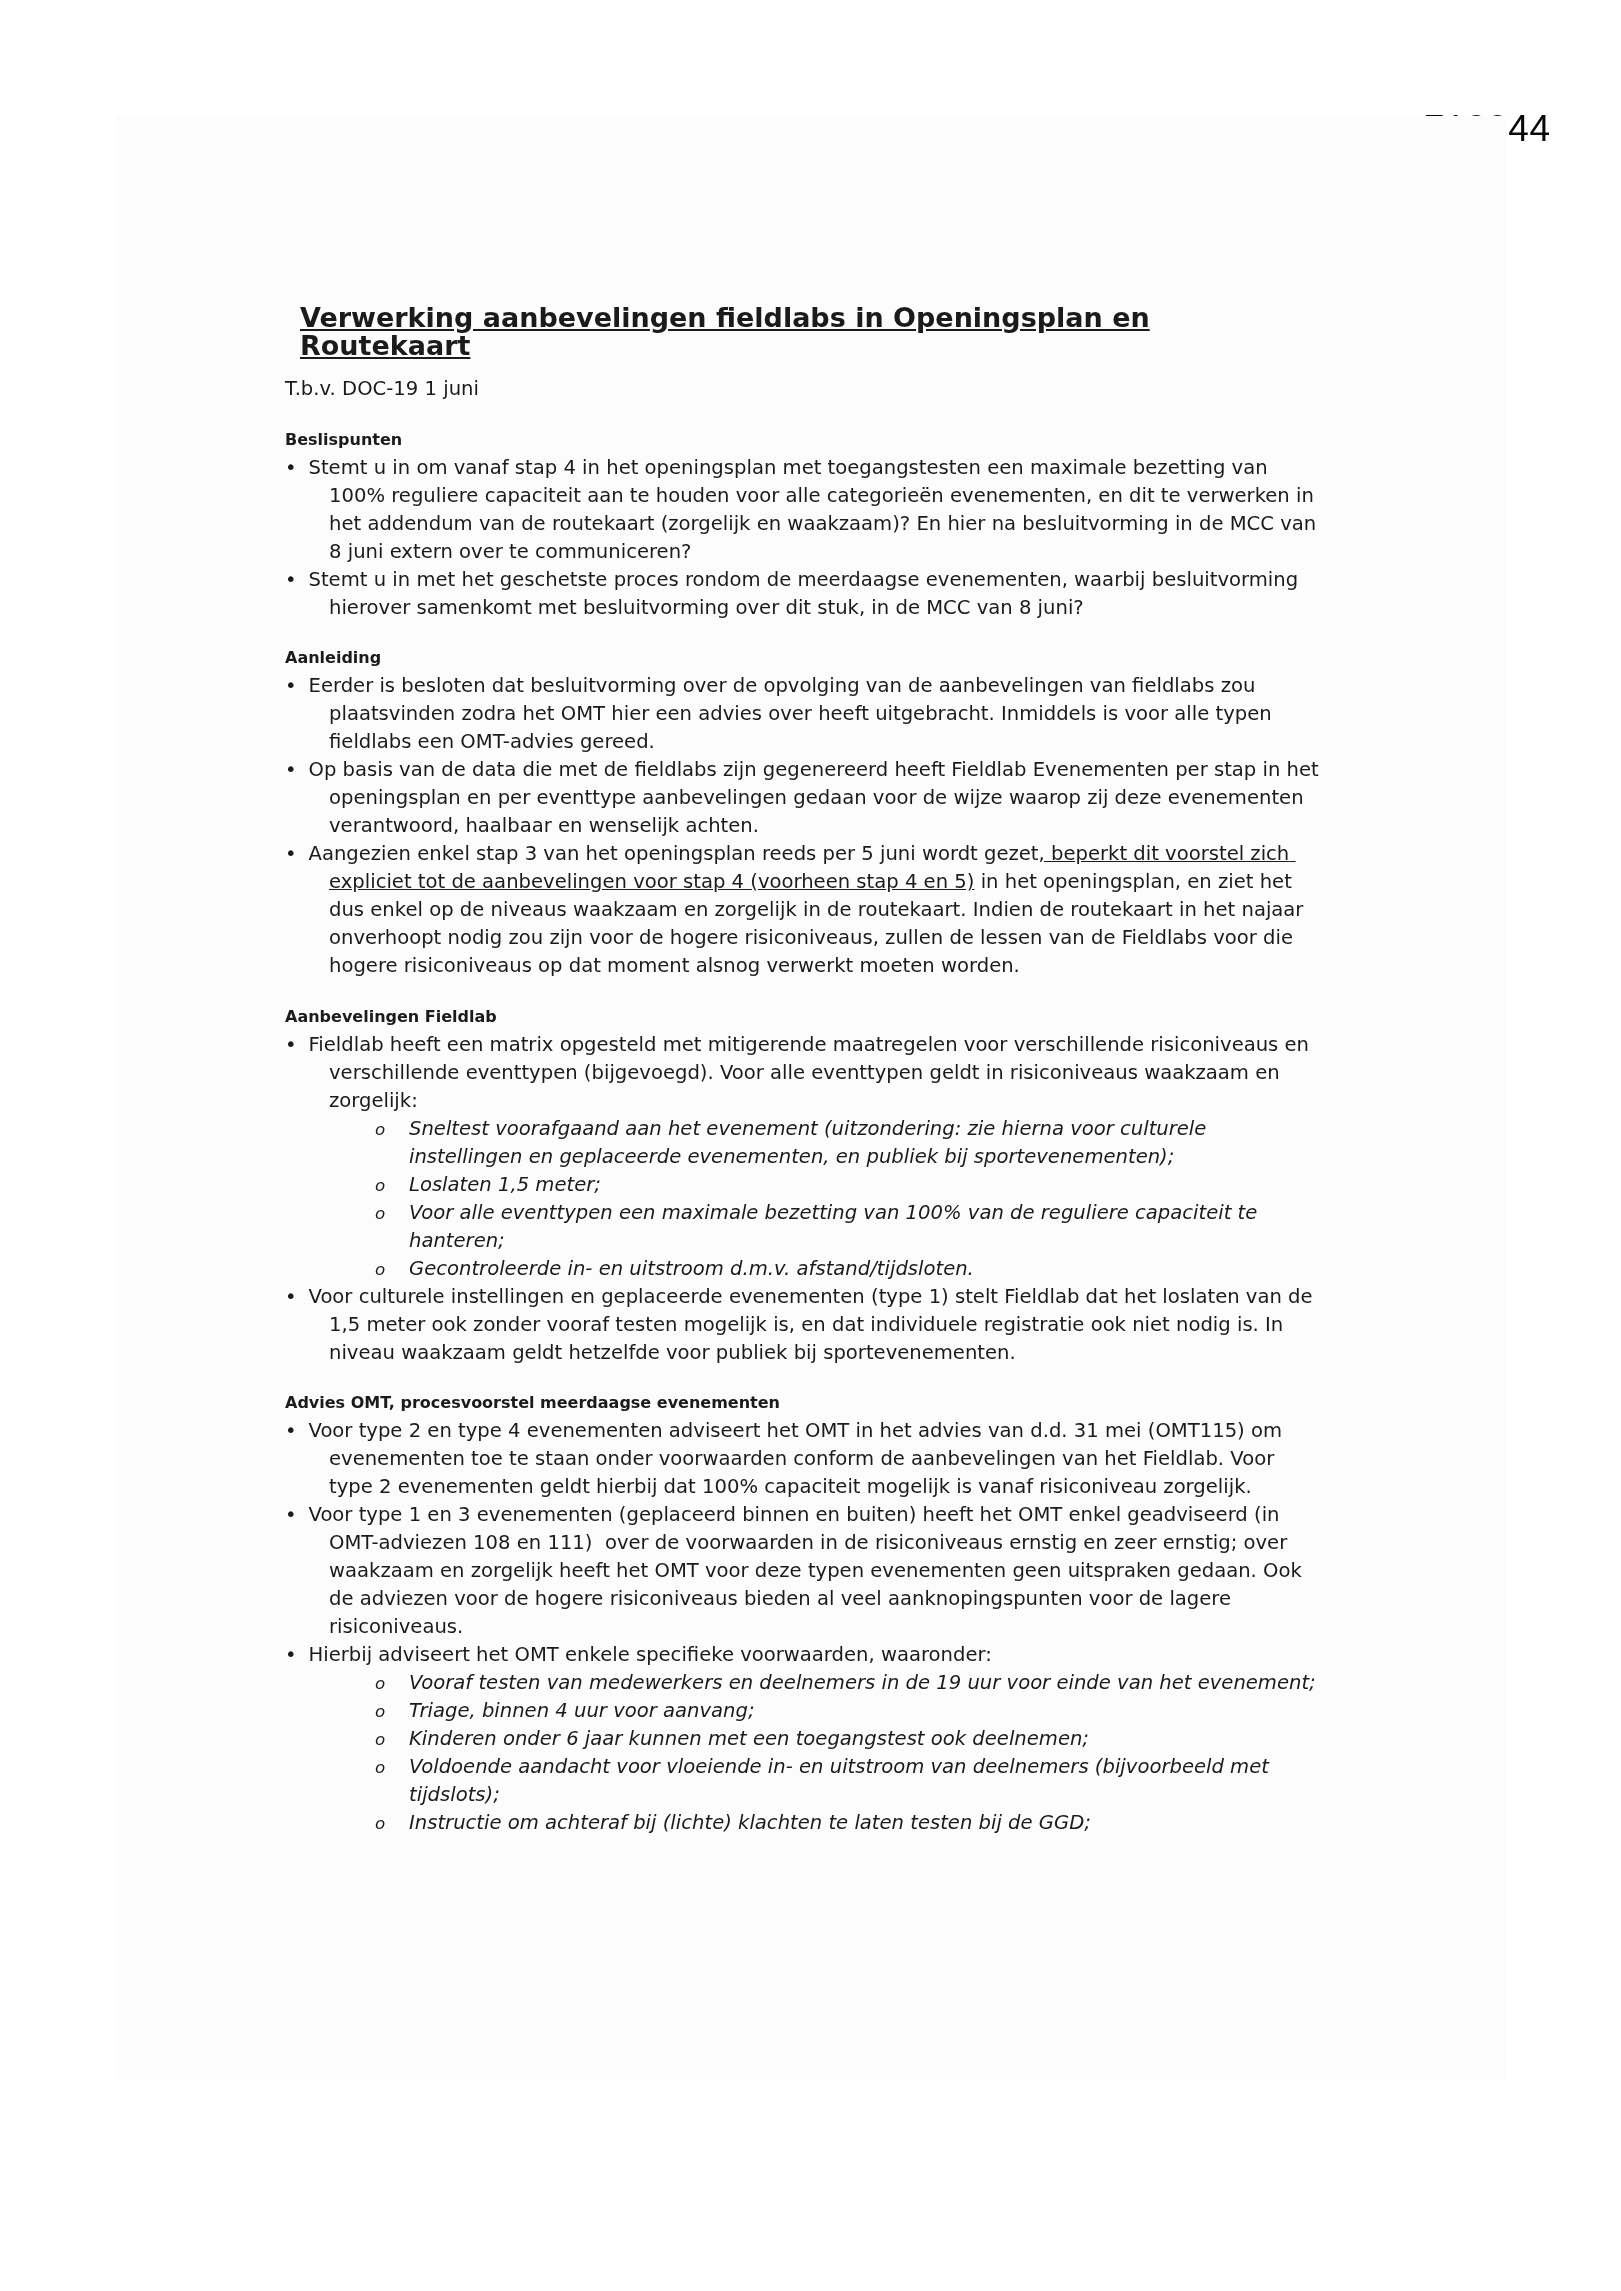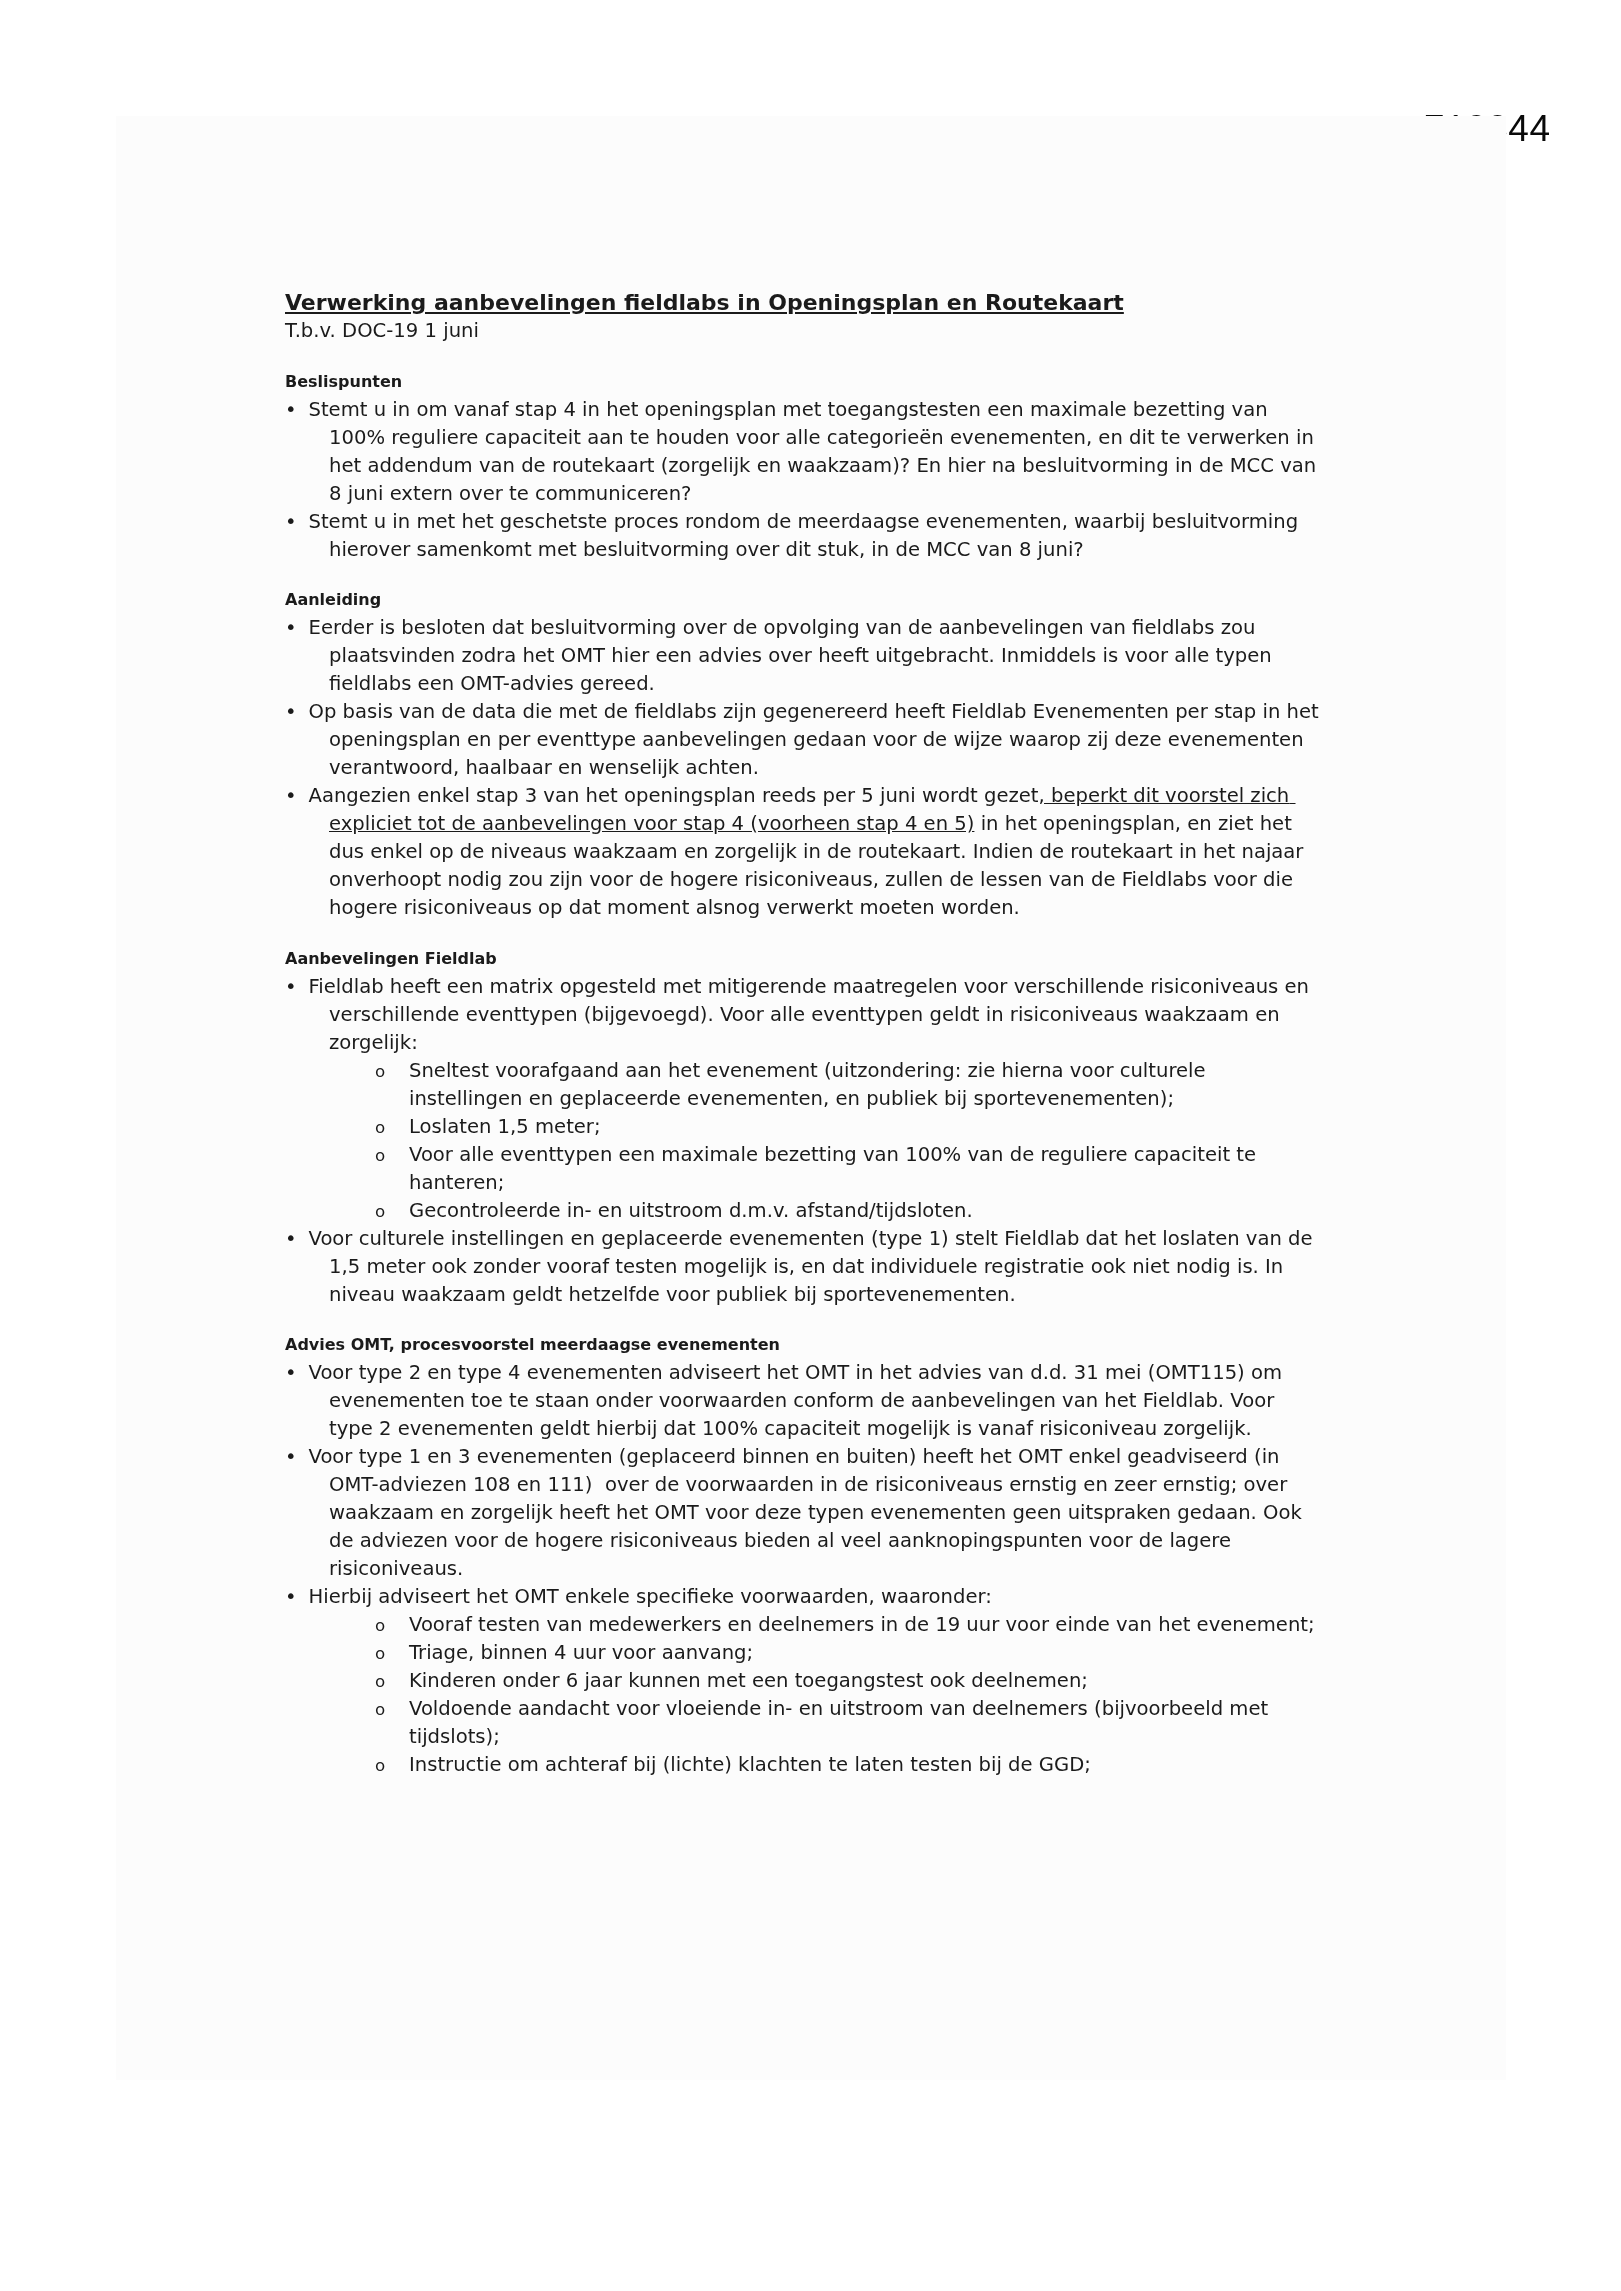--- a/index.html
+++ b/index.html
@@ -40,22 +40,22 @@
   }
 
   .content {
     box-sizing: border-box;
     padding: 173px 182px 0 169px;
     font-size: 19.6px;
     line-height: 28px;
   }
 
   .doc-title {
-    margin: 0;
-    font-size: 22px;
+    margin: 15px;
+    font-size: 27px;
     font-weight: bold;
     text-decoration: underline;
     line-height: 28px;
   }
 
   .doc-subtitle {
     margin: 0;
     font-size: 19.6px;
     line-height: 28px;
   }
@@ -87,20 +87,21 @@
     width: 23.5px;
     text-indent: 0;
   }
   .m1::before {
     content: "\2022";
   }
 
   
   ul.sub {
     margin-left: 41px;
+    font-style: italic;
   }
   li.b2 {
     padding-left: 39px;
     text-indent: -39px;
   }
   .m2 {
     display: inline-block;
     width: 39px;
     text-indent: 0;
     padding-left: 4.9px;

